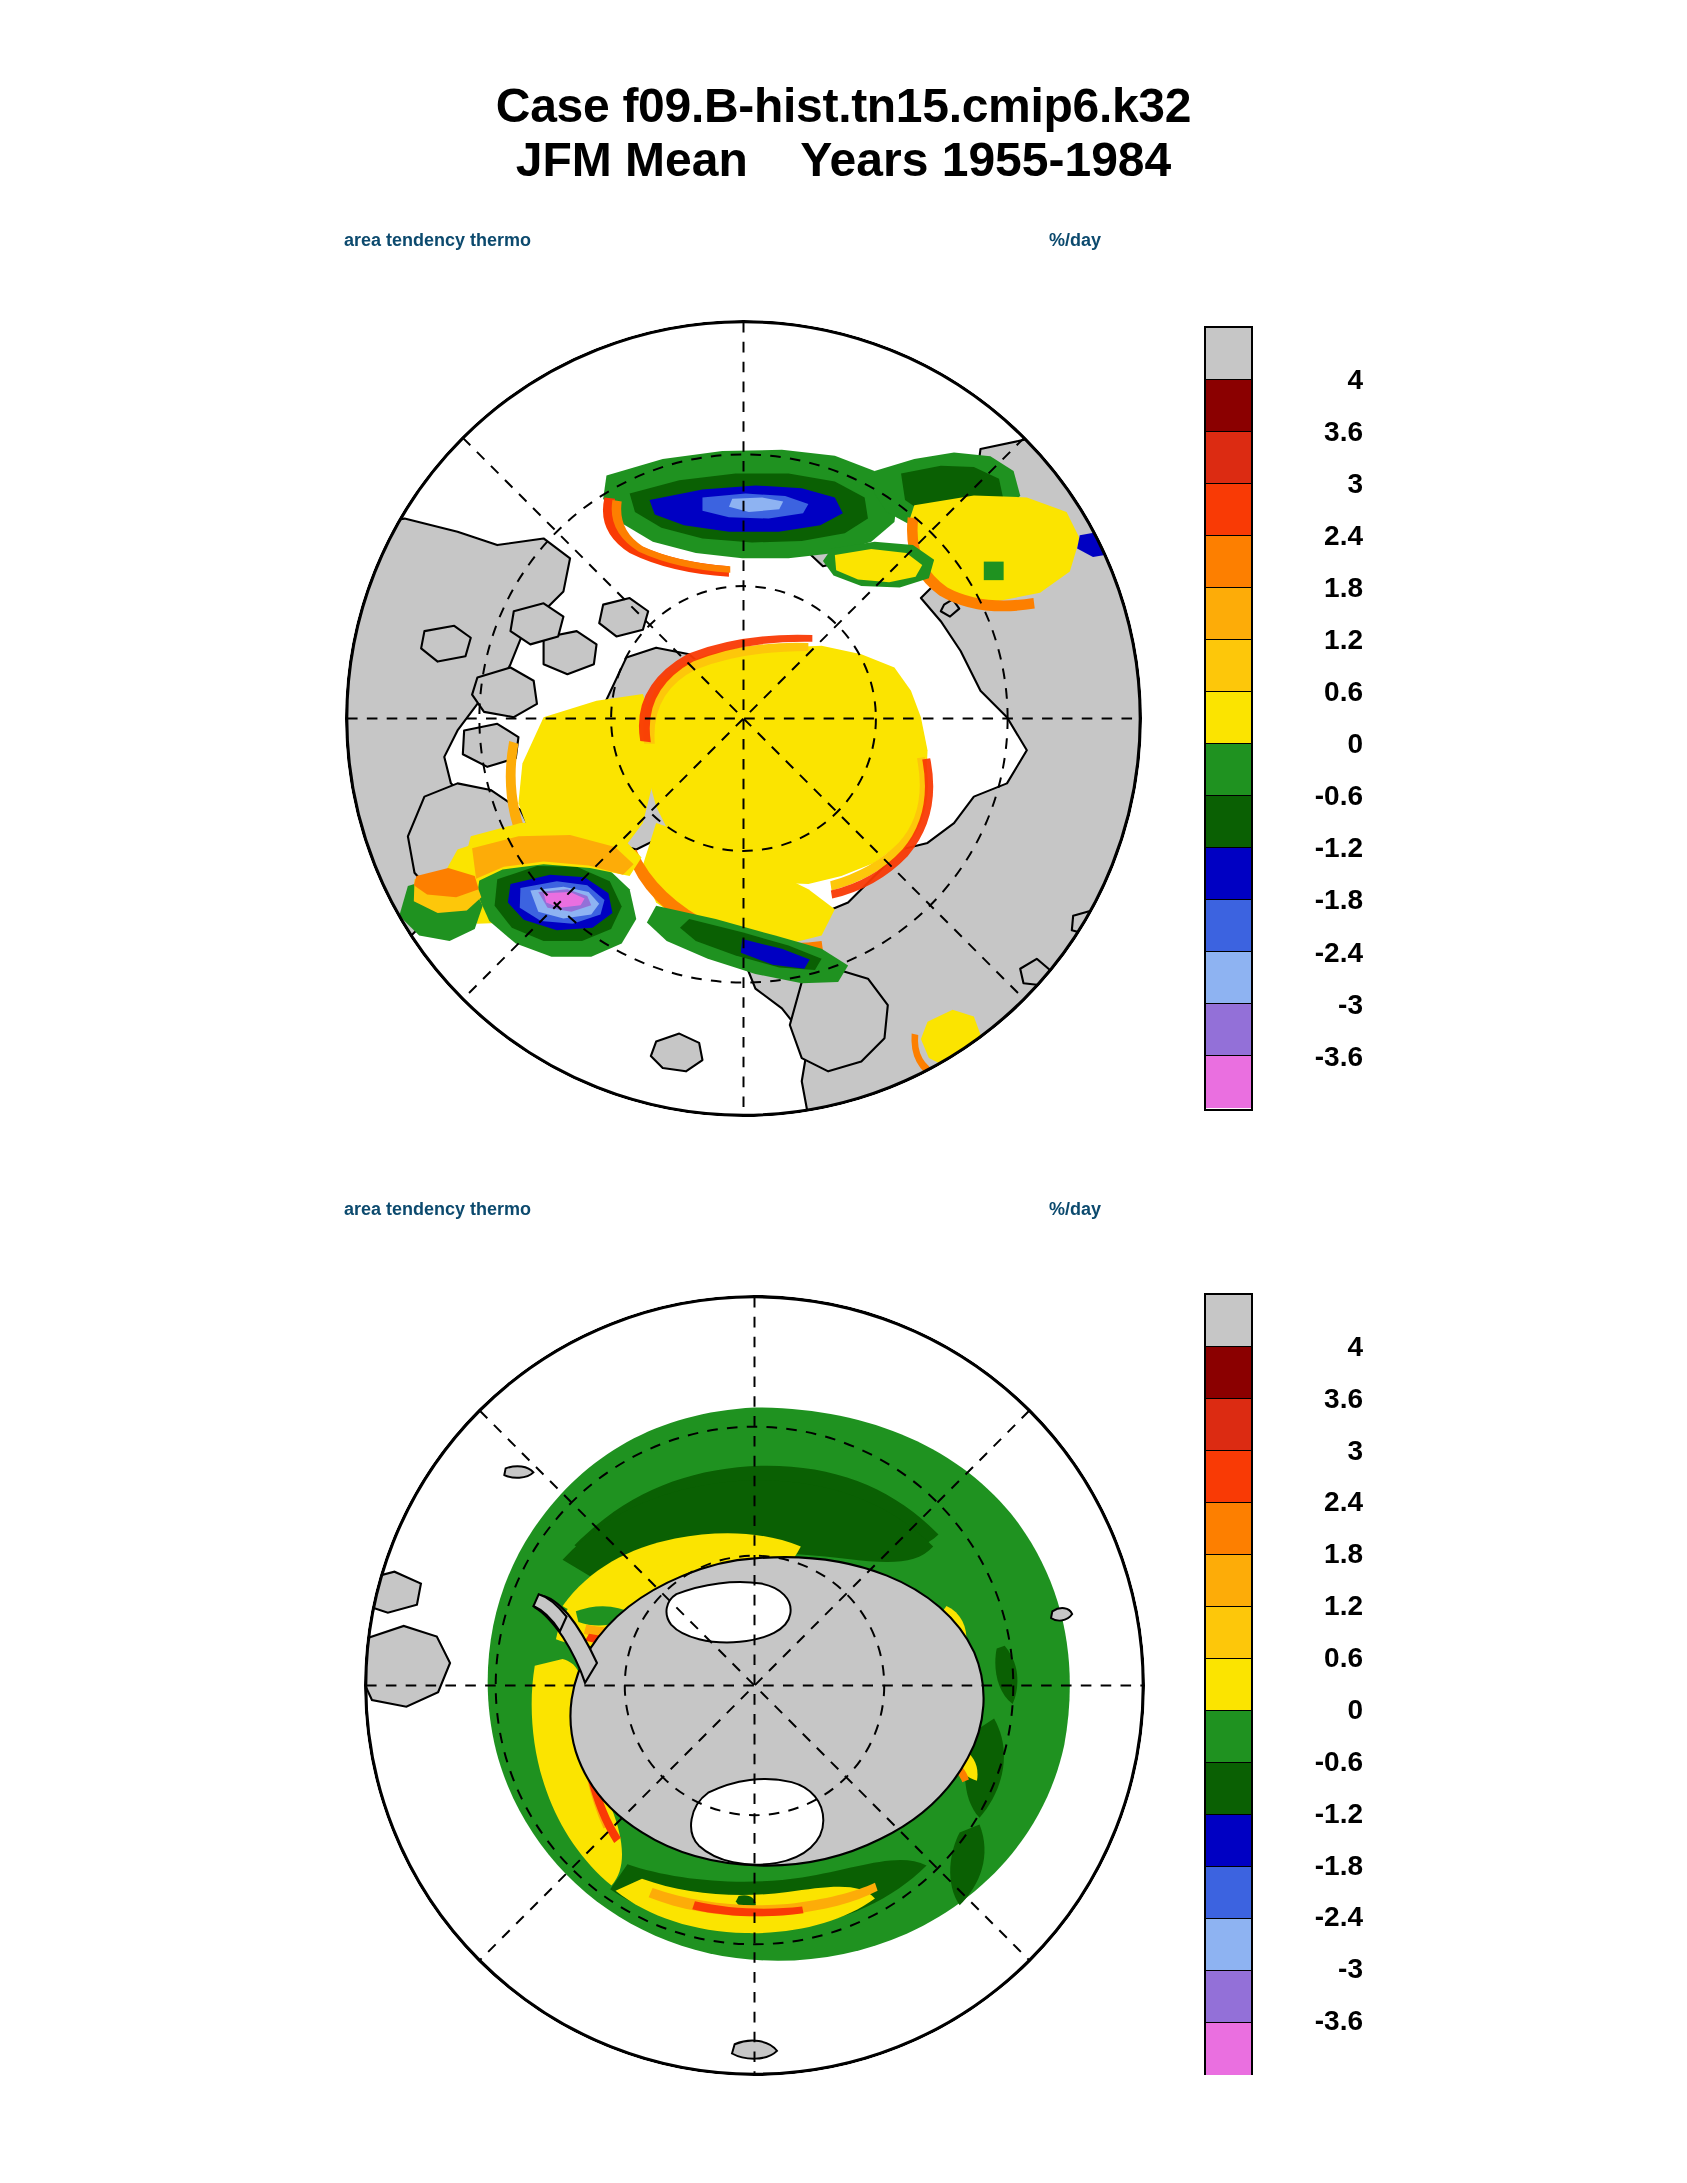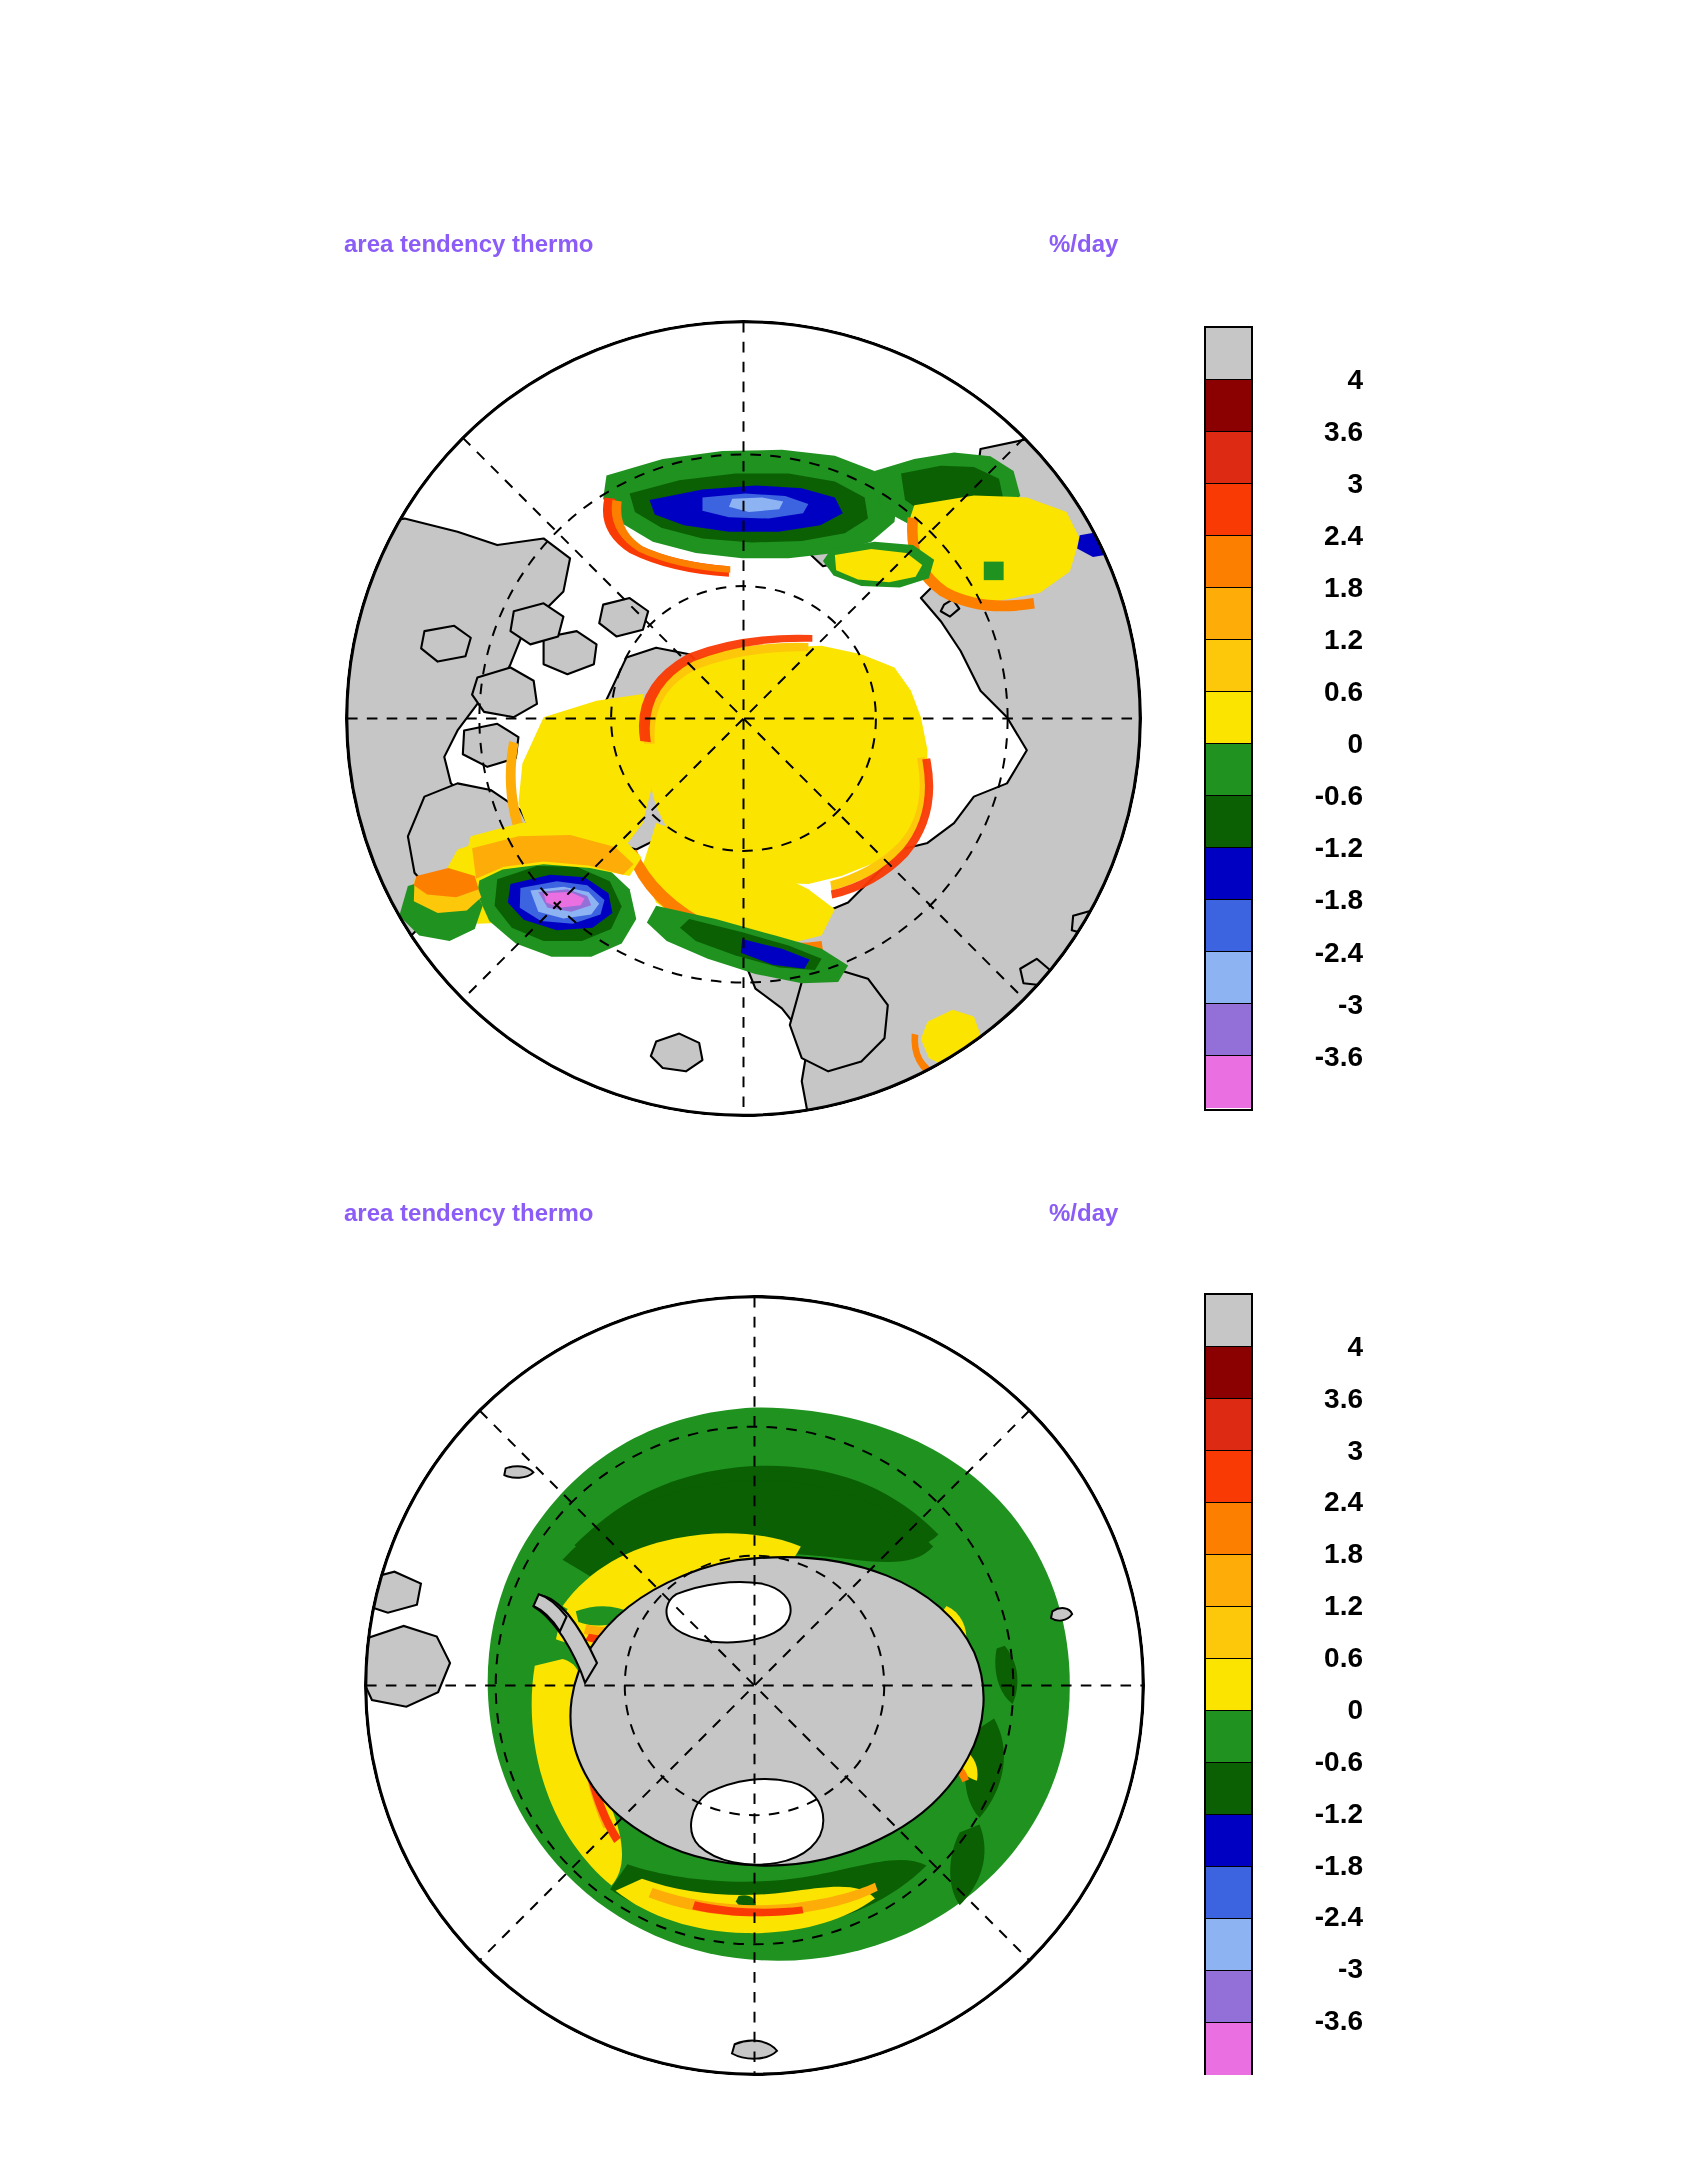--- a/index.html
+++ b/index.html
@@ -34,22 +34,22 @@
   .title-line.l2 { letter-spacing: 0px; }
 
   
   .panel-labels {
     position: absolute;
     height: 40px;
   }
   .lbl-left, .lbl-right {
     position: absolute;
     font-weight: bold;
-    font-size: 24px;
-    color: #8b5cf6;
+    font-size: 18px;
+    color: #0c4a6e;
     white-space: pre;
   }
 
   
   .map {
     position: absolute;
     border-radius: 50%;
     overflow: hidden;
   }
   .map-disc {
@@ -83,20 +83,24 @@
     white-space: pre;
     transform: translateY(-50%);
     width: 99px;
   }
 </style>
 </head>
 <body>
 
 <div id="page">
 
+  <div class="title-block">
+    <div class="title-line l1">Case f09.B-hist.tn15.cmip6.k32</div>
+    <div class="title-line l2">JFM Mean    Years 1955-1984</div>
+  </div>
 
   <div class="panel-labels" style="left:0;top:230px;width:1687px;">
     <div class="lbl-left" style="left:344px;top:0;">area tendency thermo</div>
     <div class="lbl-right" style="left:1049px;top:0;">%/day</div>
   </div>
 
   <div class="map" style="left:345px;top:320px;width:797px;height:797px;">
     <div class="map-disc"></div>
     <svg class="map-svg" viewBox="0 0 1204 1204">
       <defs>

